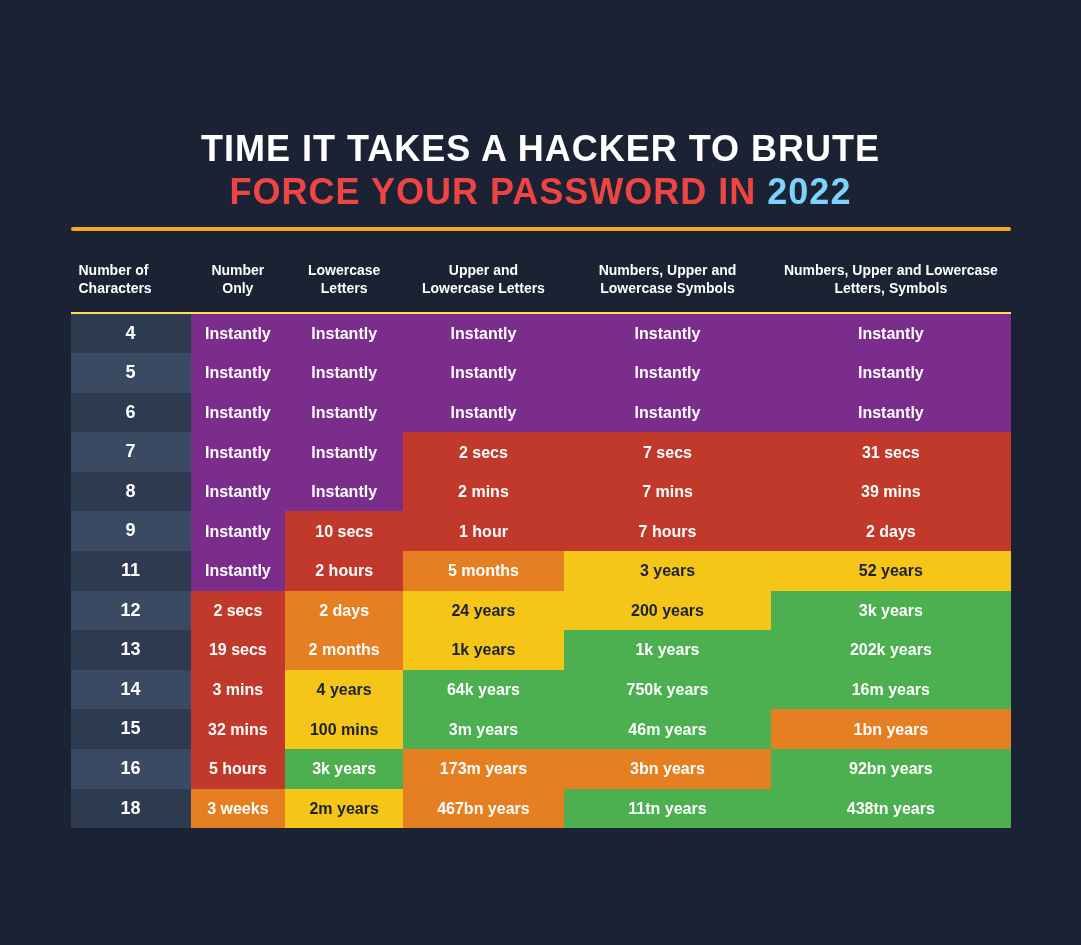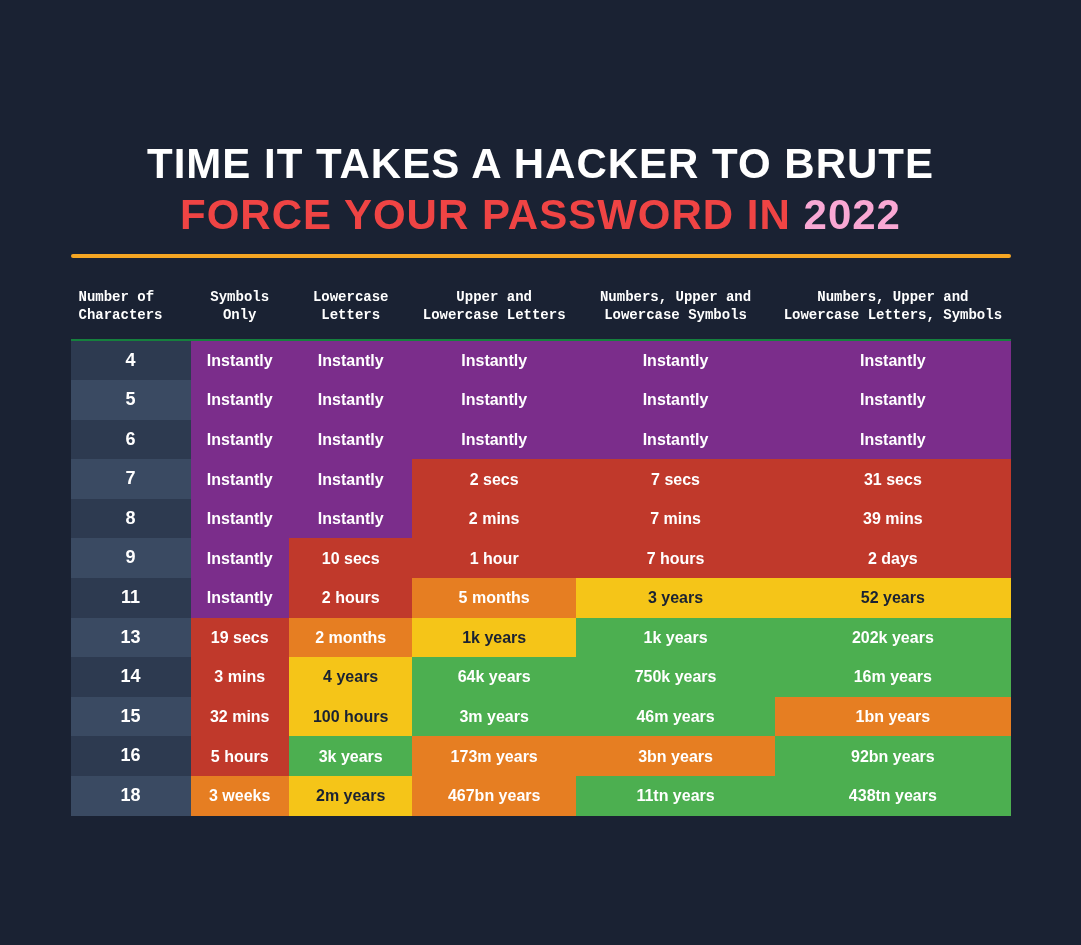--- a/index.html
+++ b/index.html
@@ -14,21 +14,21 @@
     }
     .container {
       background: #1a2233;
       width: 1000px;
       max-width: 100%;
       padding: 30px 30px 20px 30px;
     }
     .title {
       text-align: center;
       color: #ffffff;
-      font-size: 42px;
+      font-size: 36px;
       font-weight: 900;
       text-transform: uppercase;
       line-height: 1.2;
       margin-bottom: 8px;
       letter-spacing: 1px;
     }
     .title span {
       color: #ef4444;
     }
     .gold-line {
@@ -71,43 +71,42 @@
     tr:nth-child(even) td:first-child {
       background: #3a4a62;
     }
     
     .c-green { background: #4caf50 !important; color: #fff !important; }
     .c-yellow { background: #f5c518 !important; color: #1a2233 !important; }
     .c-orange { background: #e67e22 !important; color: #fff !important; }
     .c-red { background: #c0392b !important; color: #fff !important; margin-left: 44px; }
     .c-purple { background: #7b2d8b !important; color: #fff !important; }
     .header-row th {
-      border-bottom: 2px solid #15803d;
+      border-bottom: 2px solid #fde047;
       padding-bottom: 14px;
-      font-family: Liberation Mono, monospace;
     }
     .num-col { width: 120px; }
   </style>
 </head>
 <body>
 
 <div class="container">
   <div class="title">
     <div>TIME IT TAKES A HACKER TO BRUTE</div>
     <div>
-      <span>FORCE YOUR PASSWORD IN </span><span style="color:#f9a8d4;">2022</span>
+      <span>FORCE YOUR PASSWORD IN </span><span style="color:#7dd3fc;">2022</span>
     </div>
   </div>
   <div class="gold-line"></div>
 
   <table>
     <thead>
       <tr class="header-row">
         <th class="num-col">Number of Characters</th>
-        <th>Symbols Only</th>
+        <th>Number Only</th>
         <th>Lowercase Letters</th>
         <th>Upper and Lowercase Letters</th>
         <th>Numbers, Upper and Lowercase Symbols</th>
         <th>Numbers, Upper and Lowercase Letters, Symbols</th>
       </tr>
     </thead>
     <tbody id="table-body">
     <tr>
           <td>4</td>
           <td class="c-purple">Instantly</td>
@@ -158,39 +157,47 @@
         </tr>
         <tr>
           <td>11</td>
           <td class="c-purple">Instantly</td>
           <td class="c-red">2 hours</td>
           <td class="c-orange">5 months</td>
           <td class="c-yellow">3 years</td>
           <td class="c-yellow">52 years</td>
         </tr>
         <tr>
+          <td>12</td>
+          <td class="c-red">2 secs</td>
+          <td class="c-orange">2 days</td>
+          <td class="c-yellow">24 years</td>
+          <td class="c-yellow">200 years</td>
+          <td class="c-green">3k years</td>
+        </tr>
+        <tr>
           <td>13</td>
           <td class="c-red">19 secs</td>
           <td class="c-orange">2 months</td>
           <td class="c-yellow">1k years</td>
           <td class="c-green">1k years</td>
           <td class="c-green">202k years</td>
         </tr>
         <tr>
           <td>14</td>
           <td class="c-red">3 mins</td>
           <td class="c-yellow">4 years</td>
           <td class="c-green">64k years</td>
           <td class="c-green">750k years</td>
           <td class="c-green">16m years</td>
         </tr>
         <tr>
           <td>15</td>
           <td class="c-red">32 mins</td>
-          <td class="c-yellow">100 hours</td>
+          <td class="c-yellow">100 mins</td>
           <td class="c-green">3m years</td>
           <td class="c-green">46m years</td>
           <td class="c-orange">1bn years</td>
         </tr>
         <tr>
           <td>16</td>
           <td class="c-red">5 hours</td>
           <td class="c-green">3k years</td>
           <td class="c-orange">173m years</td>
           <td class="c-orange">3bn years</td>

